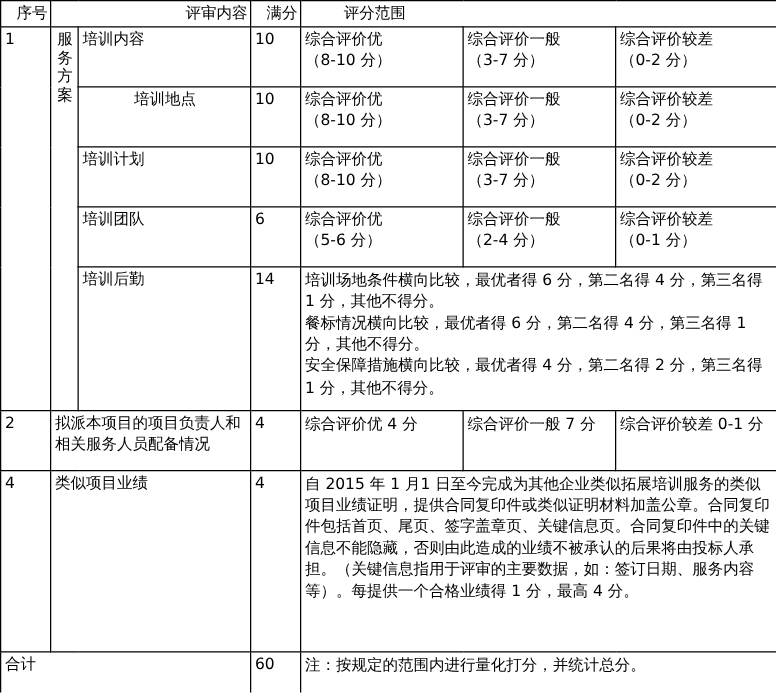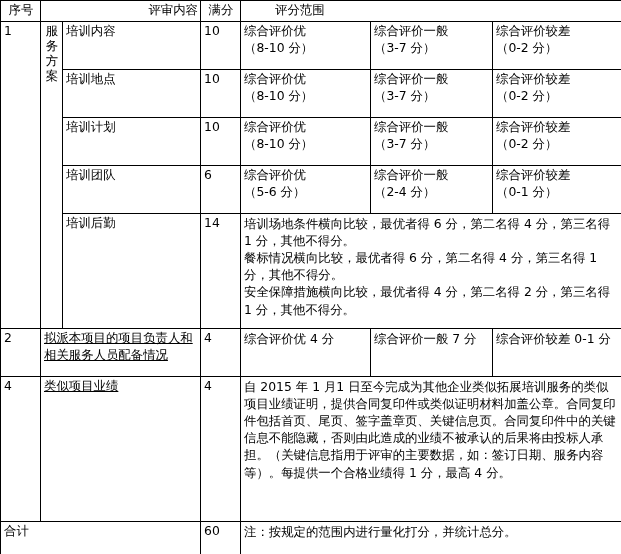--- a/index.html
+++ b/index.html
@@ -36,27 +36,27 @@
   .vtext{
     text-align:center;
     vertical-align:middle;
     line-height:1.22;
     padding:0;
     font-size:12.4px;
   }
   .vtext span{display:block;}
 
   .hd td{vertical-align:middle;text-align:center;height:18px;padding-top:0;padding-bottom:0;}
-  .hd .hd-left{text-align:center;}
+  .hd .hd-left{text-align:right;}
   .hd .hd-range{text-align:right;}
 
   .range-cell{line-height:1.36;}
   .para{margin:0;line-height:1.38;}
   .para + .para{margin-top:0;}
-  .mid{vertical-align:middle;text-decoration:underline;}
+  .mid{vertical-align:middle;}
   .midline{vertical-align:middle;line-height:1.38;margin-left:32px;}
   .tall-name{vertical-align:top;}
   .total-label{vertical-align:middle;text-align:left;}
   .note{vertical-align:middle;line-height:1.38;}
 </style>
 </head>
 <body>
 
 <div id="sheet">
 <table class="grid">
@@ -96,21 +96,21 @@
       <div>综合评价一般</div>
       <div>（3-7 分）</div>
     </td>
     <td class="range-cell">
       <div>综合评价较差</div>
       <div>（0-2 分）</div>
     </td>
   </tr>
 
   <tr>
-    <td style="height:45px;">培训地点</td>
+    <td style="height:45px;text-align:center;">培训地点</td>
     <td class="c-score">10</td>
     <td class="range-cell">
       <div>综合评价优</div>
       <div>（8-10 分）</div>
     </td>
     <td class="range-cell">
       <div>综合评价一般</div>
       <div>（3-7 分）</div>
     </td>
     <td class="range-cell">

